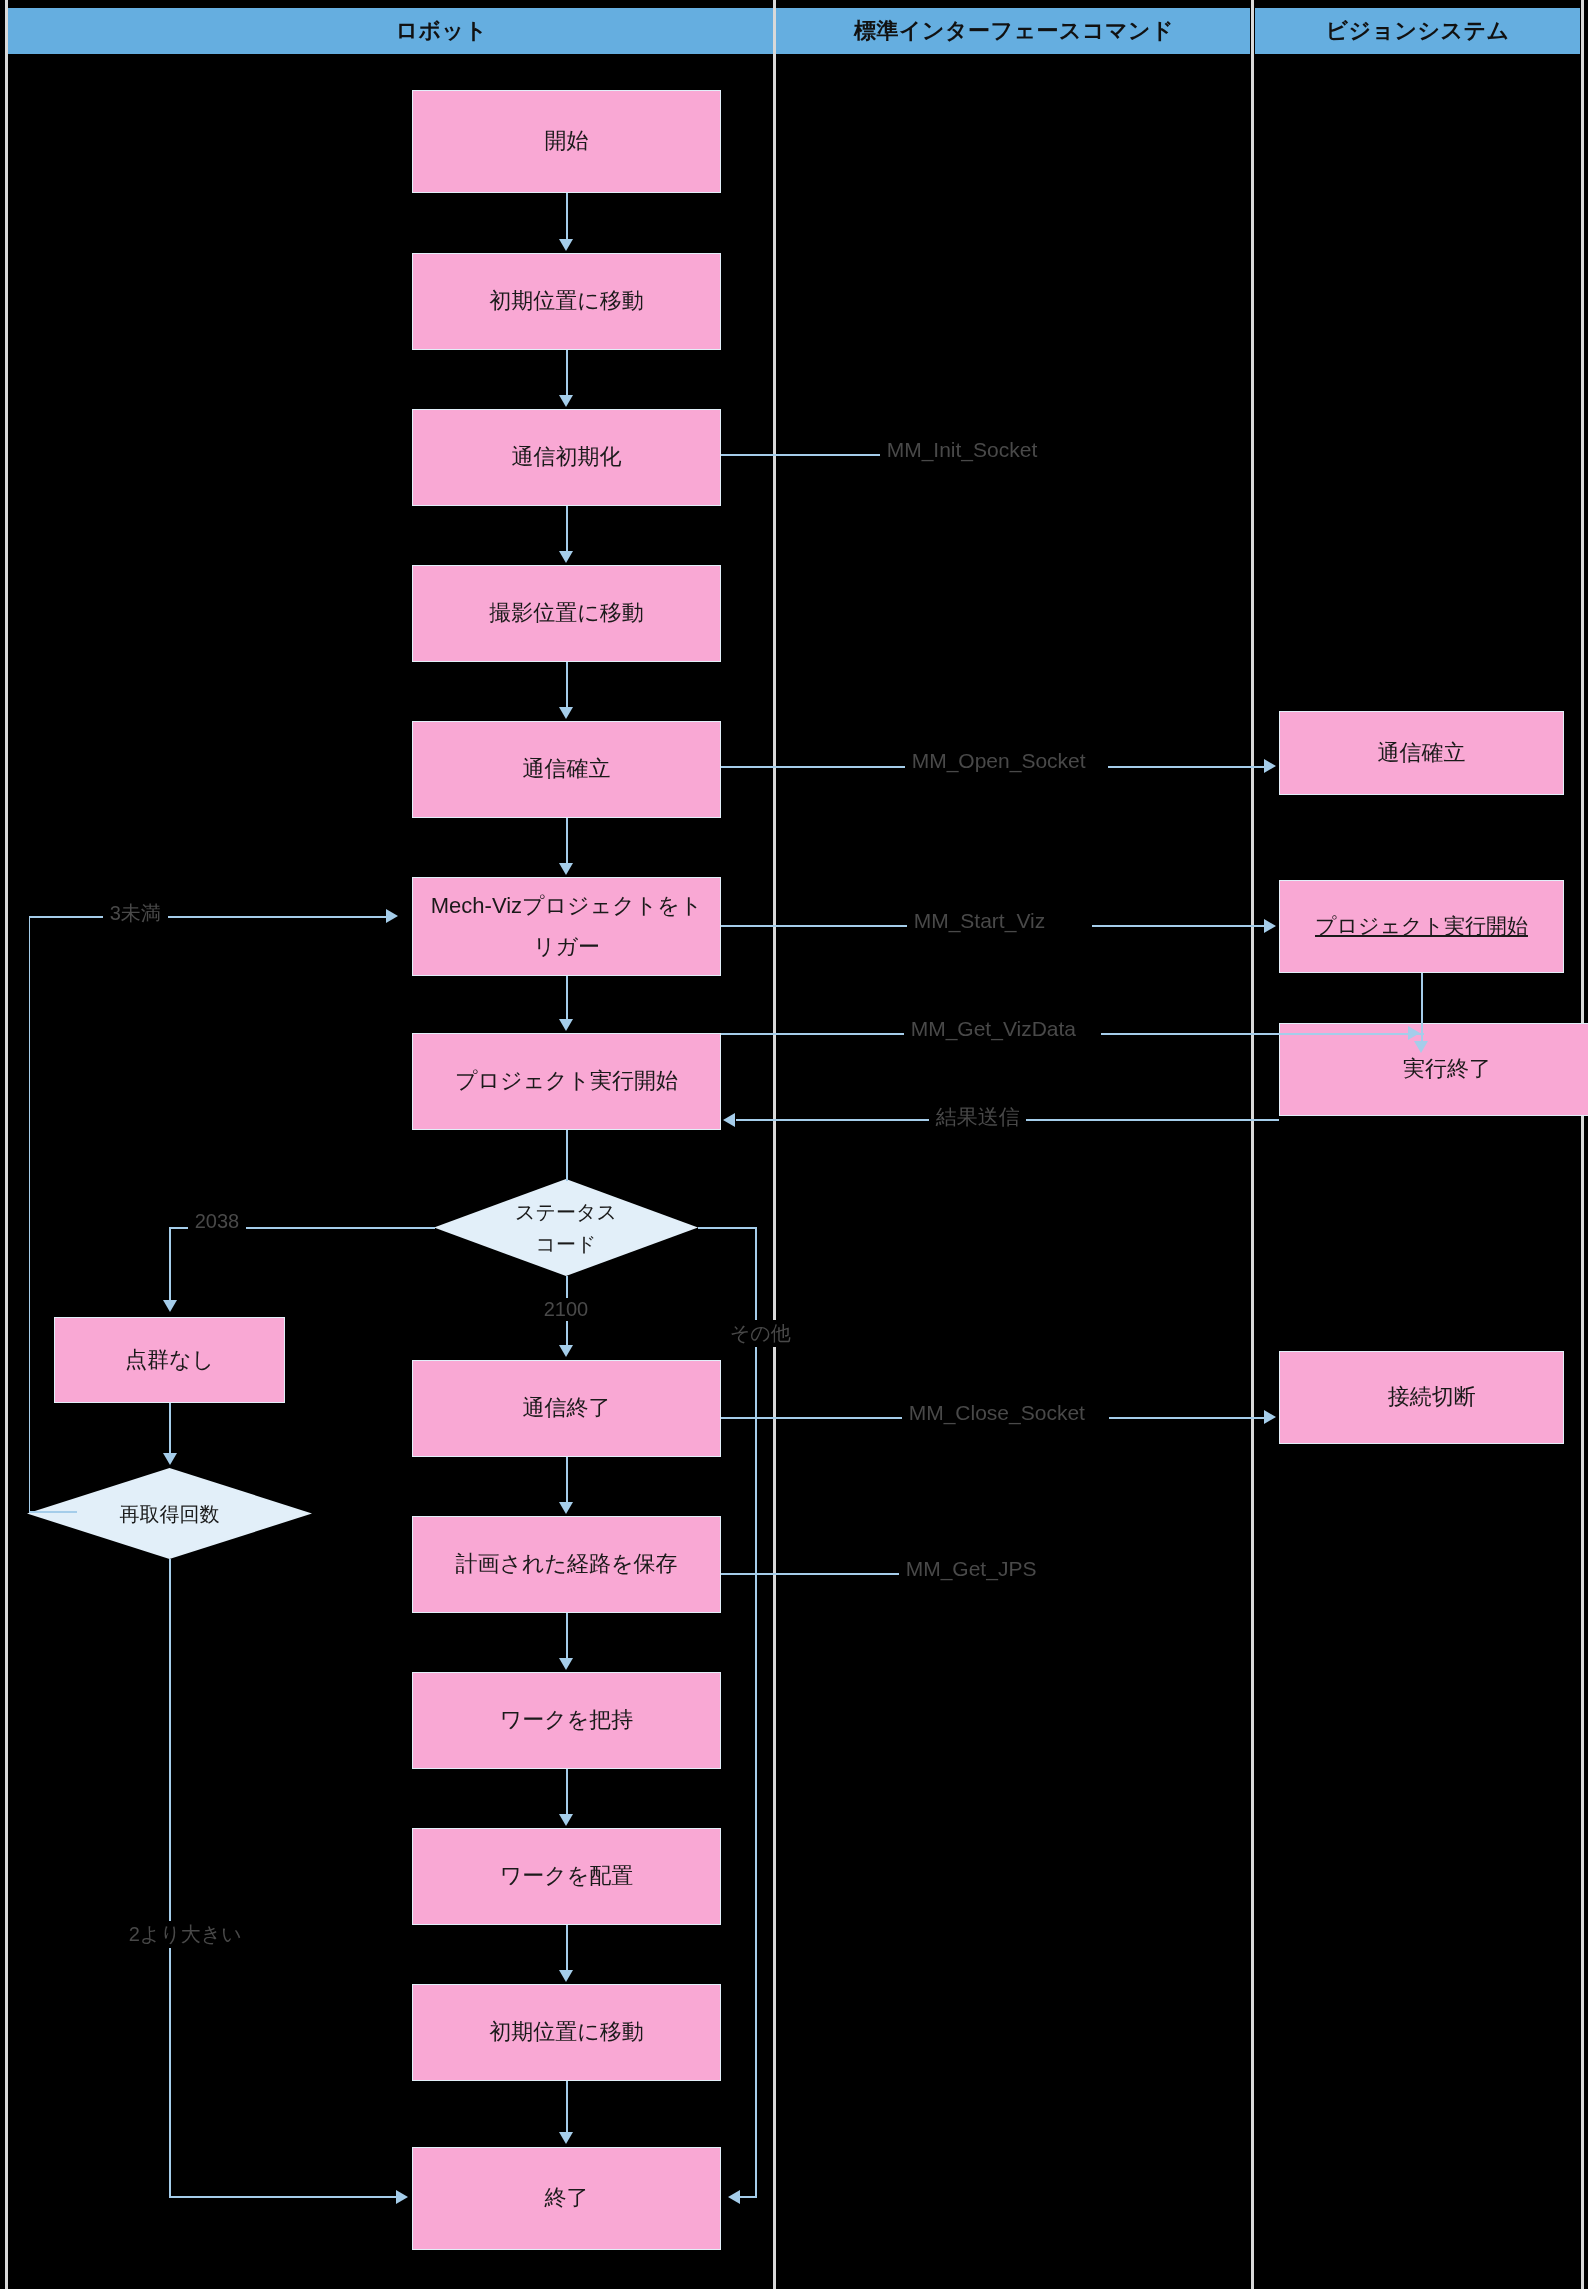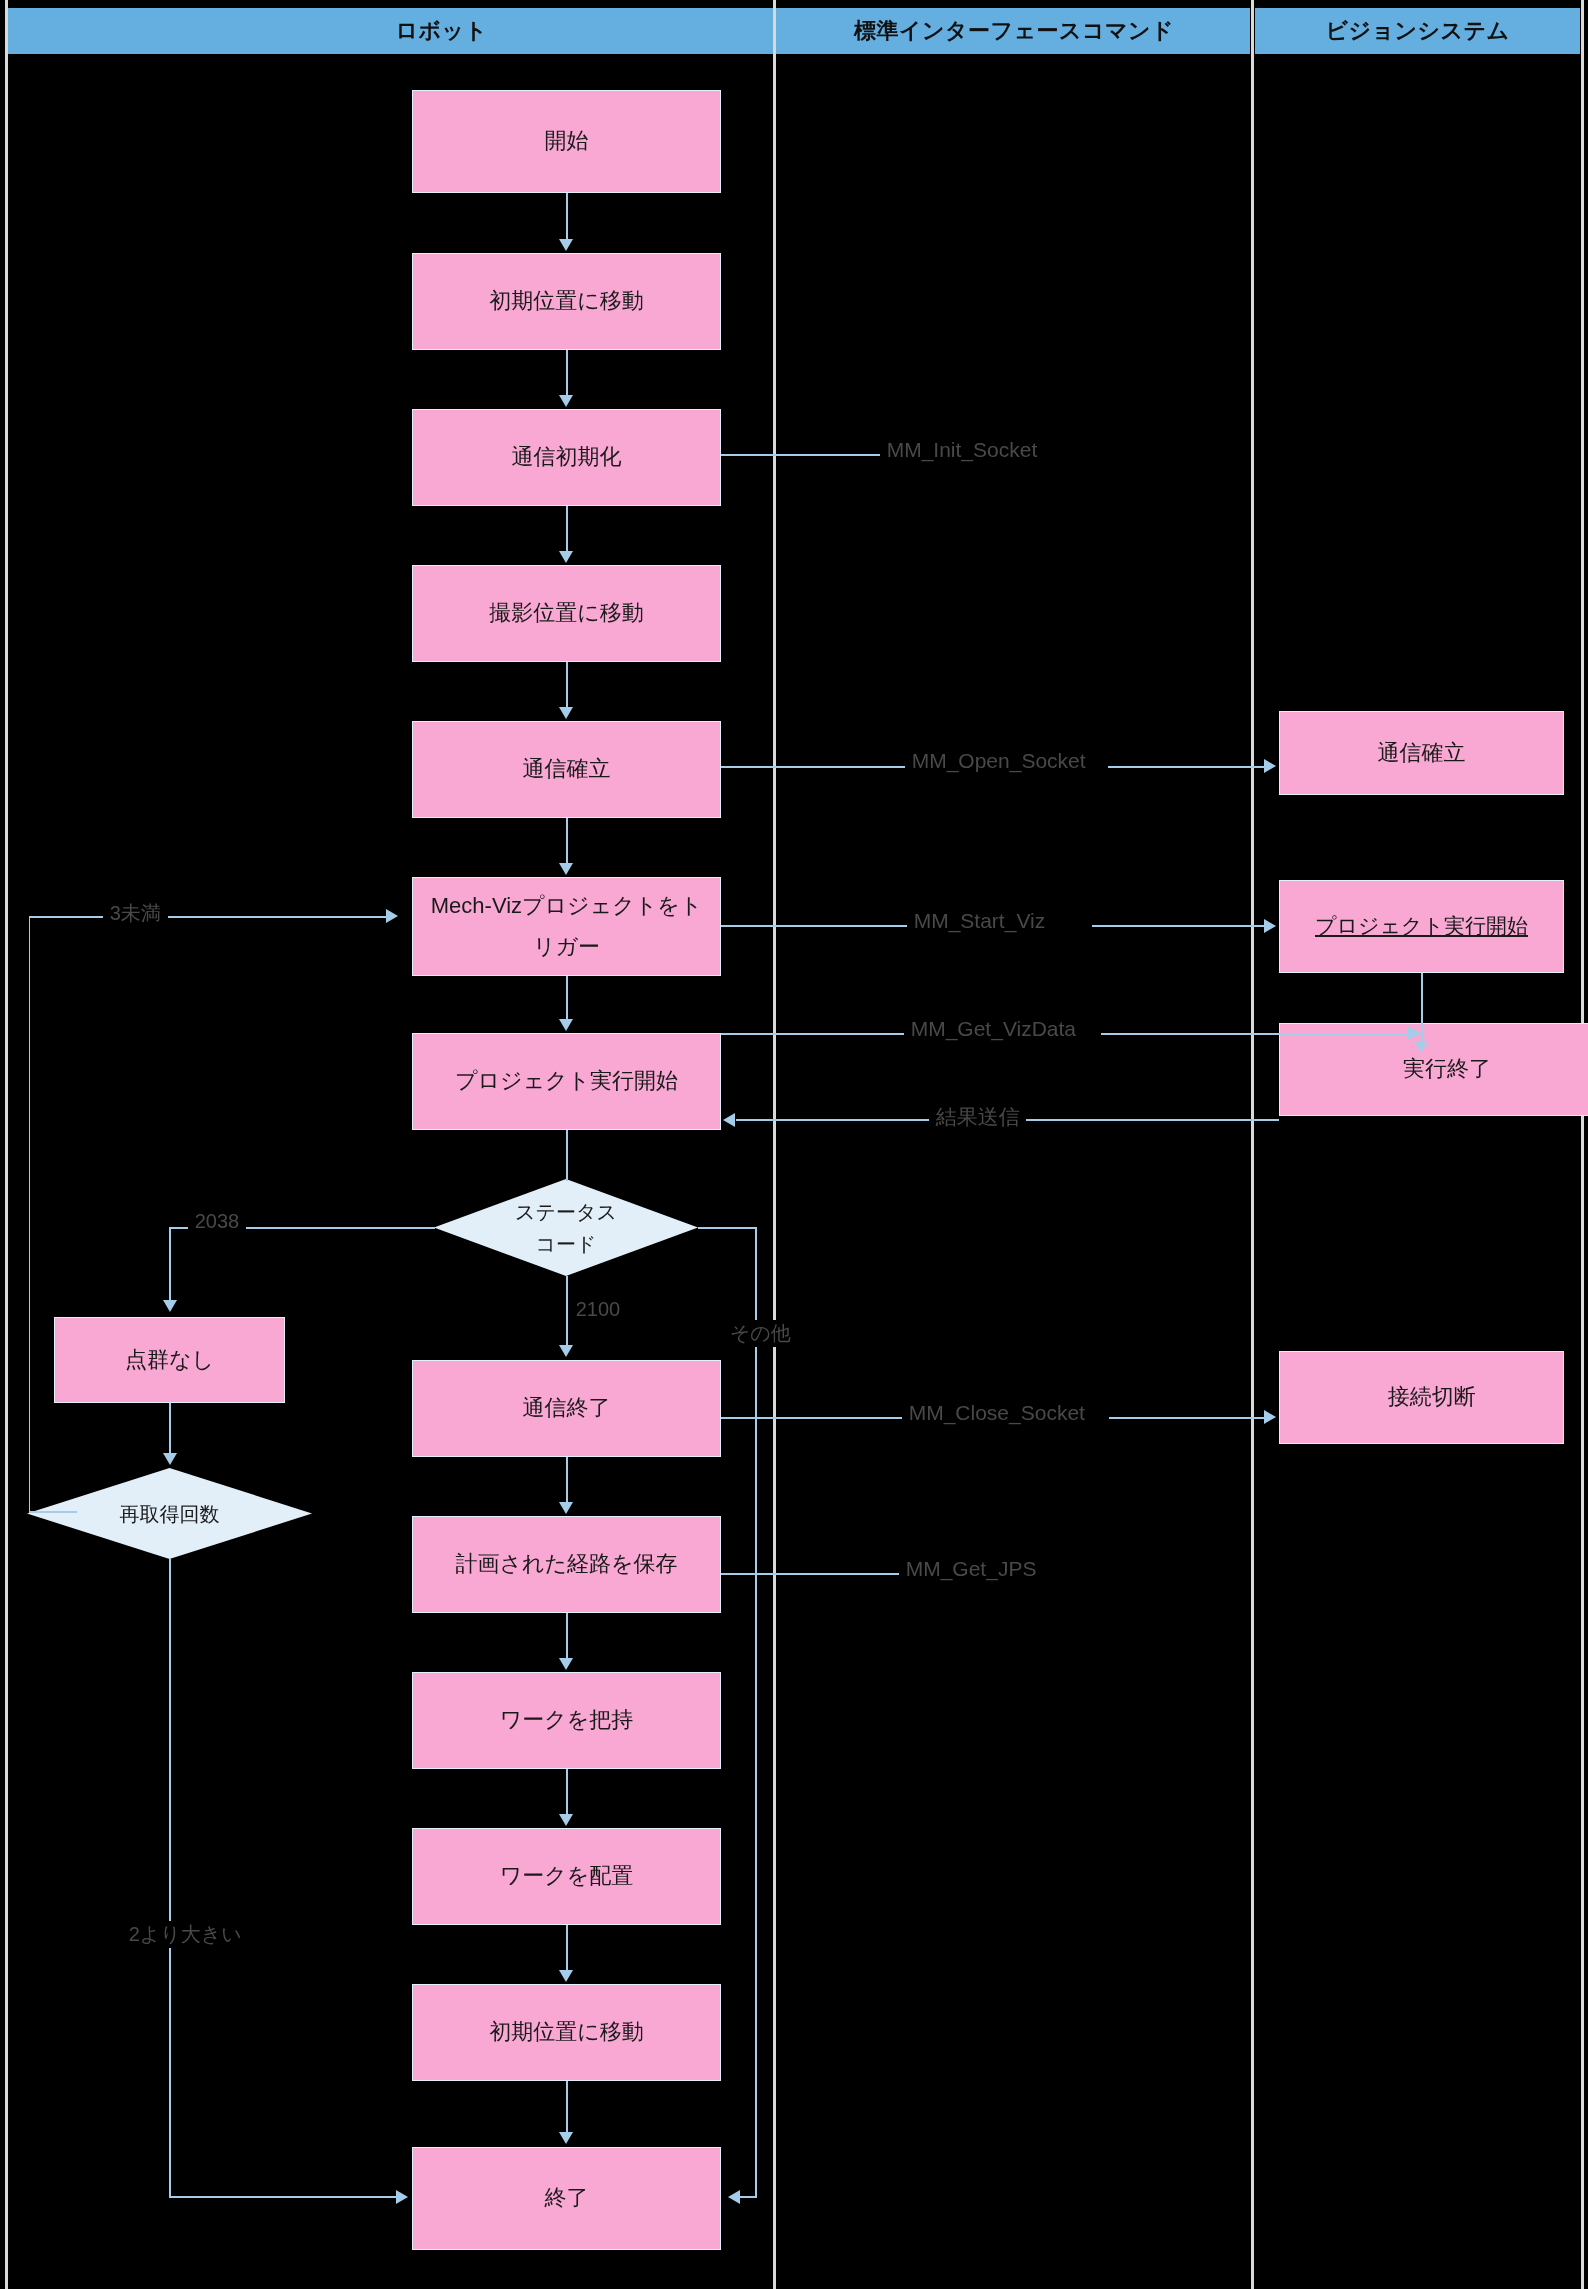--- a/index.html
+++ b/index.html
@@ -221,21 +221,21 @@
     <span>3未満</span>
   </div>
 
   <div class="vline" style="left:169px;top:1559px;height:639px;"></div>
   <div class="hline" style="left:169px;top:2196px;width:228px;"></div>
   <div class="arrow right" style="left:396px;top:2190px;"></div>
   <div class="elabel" style="left:122px;top:1921px;">
     <span>2より大きい</span>
   </div>
 
-  <div class="elabel" style="left:537px;top:1298px;margin-left:32px;">
+  <div class="elabel" style="left:537px;top:1298px;">
     <span>2100</span>
   </div>
 
   <div class="hline" style="left:698px;top:1227px;width:59px;"></div>
   <div class="vline" style="left:755px;top:1227px;height:971px;"></div>
   <div class="hline" style="left:740px;top:2196px;width:17px;"></div>
   <div class="arrow left" style="left:728px;top:2190px;"></div>
   <div class="elabel" style="left:723px;top:1320px;">
     <span>その他</span>
   </div>

